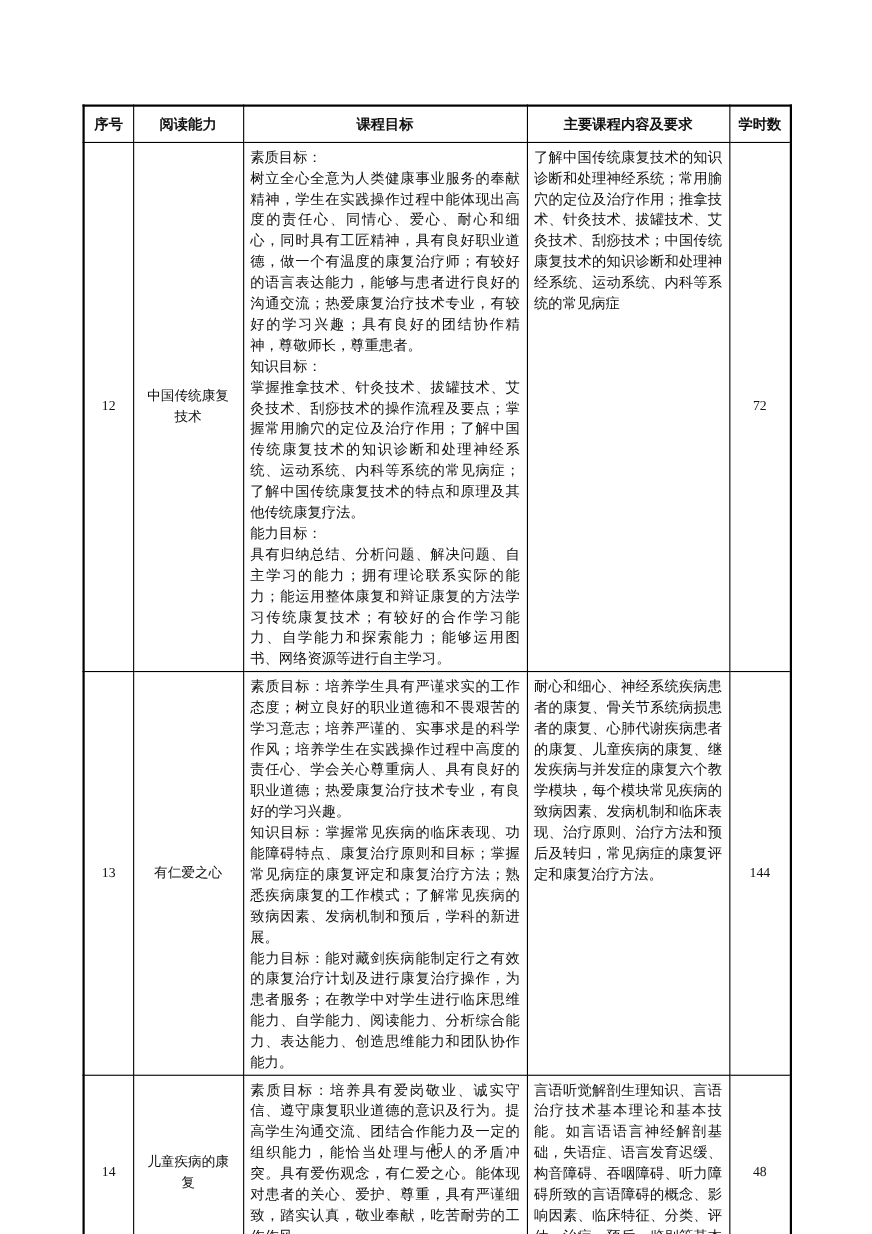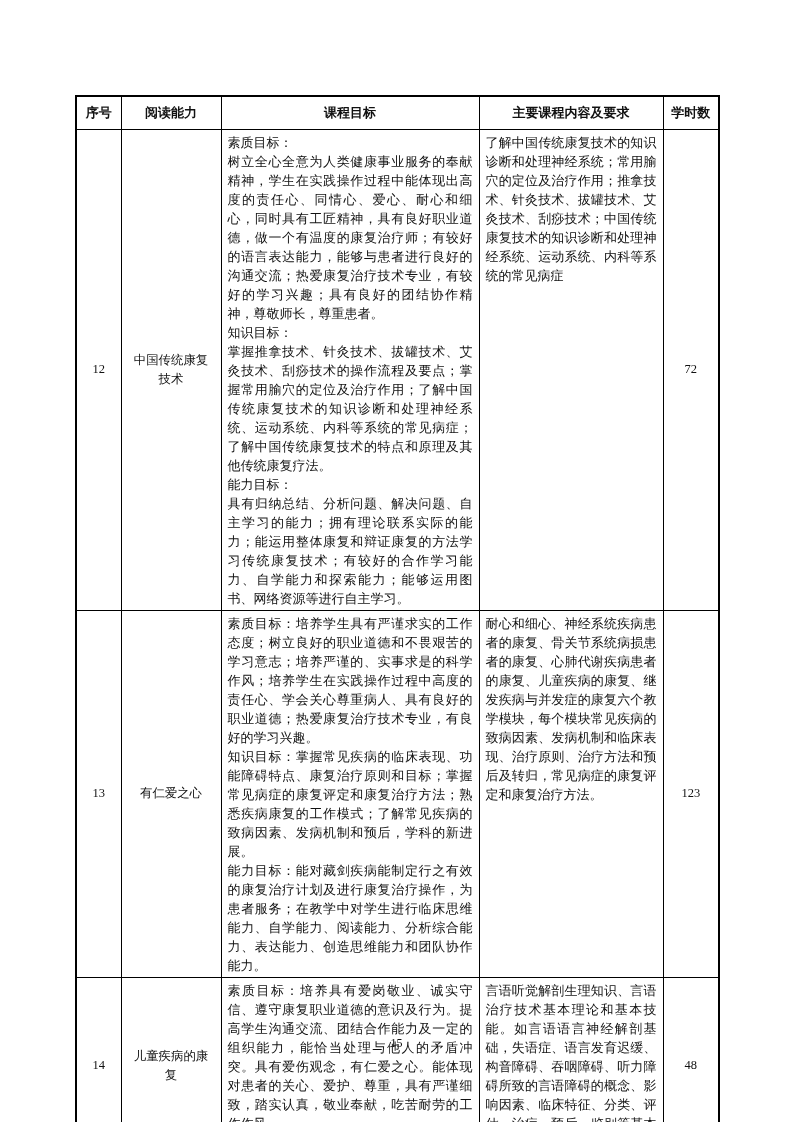--- a/index.html
+++ b/index.html
@@ -110,21 +110,21 @@
       <td class="cell-cont">了解中国传统康复技术的知识诊断和处理神经系统；常用腧穴的定位及治疗作用；推拿技术、针灸技术、拔罐技术、艾灸技术、刮痧技术；中国传统康复技术的知识诊断和处理神经系统、运动系统、内科等系统的常见病症</td>
       <td class="cell-hours">72</td>
     </tr>
     <tr class="row-13">
       <td class="cell-no">13</td>
       <td class="cell-name">有仁爱之心</td>
       <td class="cell-obj">素质目标：培养学生具有严谨求实的工作态度；树立良好的职业道德和不畏艰苦的学习意志；培养严谨的、实事求是的科学作风；培养学生在实践操作过程中高度的责任心、学会关心尊重病人、具有良好的职业道德；热爱康复治疗技术专业，有良好的学习兴趣。
 知识目标：掌握常见疾病的临床表现、功能障碍特点、康复治疗原则和目标；掌握常见病症的康复评定和康复治疗方法；熟悉疾病康复的工作模式；了解常见疾病的致病因素、发病机制和预后，学科的新进展。
 能力目标：能对藏剑疾病能制定行之有效的康复治疗计划及进行康复治疗操作，为患者服务；在教学中对学生进行临床思维能力、自学能力、阅读能力、分析综合能力、表达能力、创造思维能力和团队协作能力。</td>
       <td class="cell-cont">耐心和细心、神经系统疾病患者的康复、骨关节系统病损患者的康复、心肺代谢疾病患者的康复、儿童疾病的康复、继发疾病与并发症的康复六个教学模块，每个模块常见疾病的致病因素、发病机制和临床表现、治疗原则、治疗方法和预后及转归，常见病症的康复评定和康复治疗方法。</td>
-      <td class="cell-hours">123</td>
+      <td class="cell-hours">144</td>
     </tr>
     <tr class="row-14">
       <td class="cell-no">14</td>
       <td class="cell-name">儿童疾病的康复</td>
       <td class="cell-obj">素质目标：培养具有爱岗敬业、诚实守信、遵守康复职业道德的意识及行为。提高学生沟通交流、团结合作能力及一定的组织能力，能恰当处理与他人的矛盾冲突。具有爱伤观念，有仁爱之心。能体现对患者的关心、爱护、尊重，具有严谨细致，踏实认真，敬业奉献，吃苦耐劳的工作作风。</td>
       <td class="cell-cont">言语听觉解剖生理知识、言语治疗技术基本理论和基本技能。如言语语言神经解剖基础，失语症、语言发育迟缓、构音障碍、吞咽障碍、听力障碍所致的言语障碍的概念、影响因素、临床特征、分类、评估、治疗、预后、鉴别等基本理论与技</td>
       <td class="cell-hours">48</td>
     </tr>
   </tbody>
     </table>

